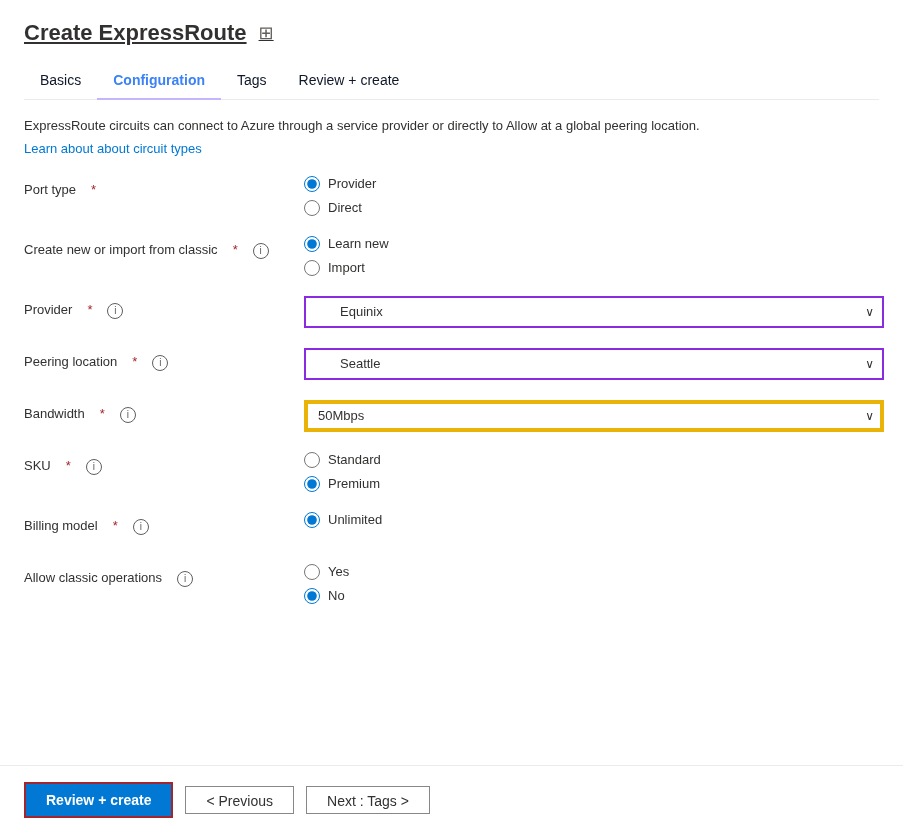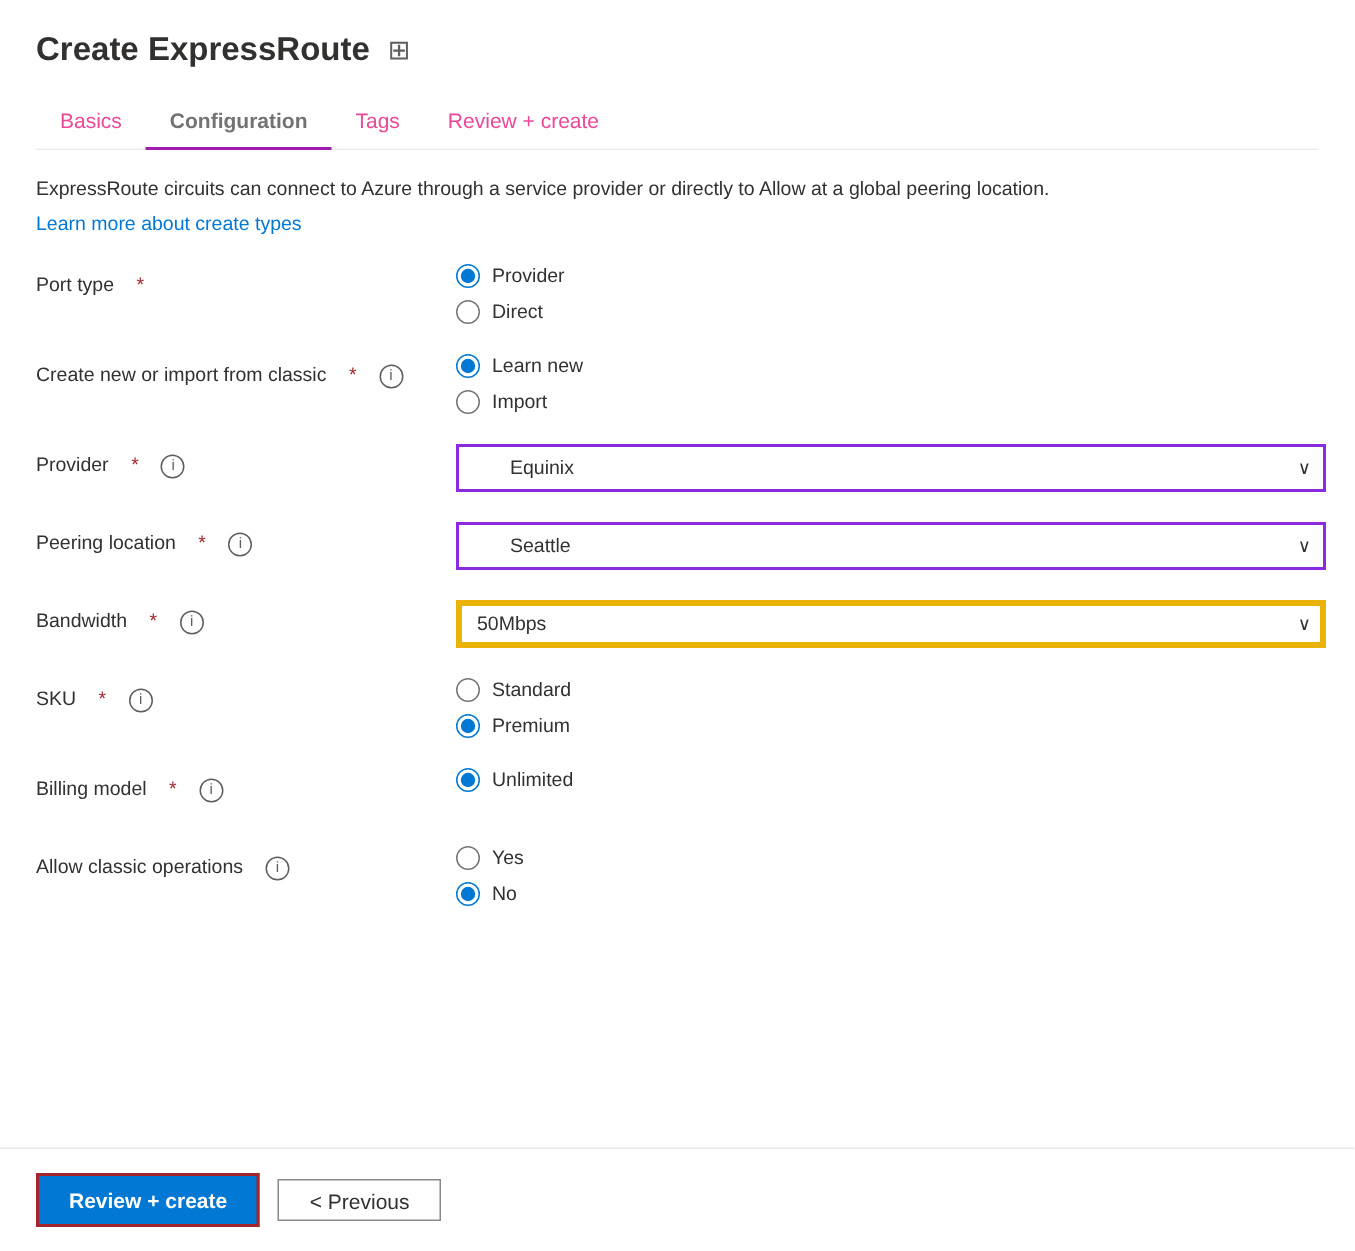--- a/index.html
+++ b/index.html
@@ -20,48 +20,49 @@
     .main-content {
       flex: 1;
       padding: 20px 24px;
       overflow-y: auto;
     }
     .page-title-row {
       display: flex;
       align-items: center;
       gap: 12px;
       margin-bottom: 16px;
+      text-decoration: underline;
     }
     .page-title {
       font-size: 22px;
       font-weight: 600;
       color: #323130;
     }
     .feedback-icon {
       color: #605e5c;
       font-size: 18px;
       cursor: pointer;
     }
     .tabs {
       display: flex;
       border-bottom: 1px solid #edebe9;
       margin-bottom: 16px;
     }
     .tab {
       padding: 10px 16px;
       cursor: pointer;
-      color: #ec4899;
+      color: #0f172a;
       font-size: 14px;
       border-bottom: 2px solid transparent;
       margin-bottom: -1px;
     }
     .tab.active {
       font-weight: 600;
-      border-bottom: 2px solid #a21caf;
-      color: #737373;
+      border-bottom: 2px solid #c4b5fd;
+      color: #3b82f6;
     }
     .info-text {
       font-size: 13px;
       color: #323130;
       margin-bottom: 4px;
       line-height: 1.5;
     }
     .learn-more-link {
       color: #0078d4;
       text-decoration: none;
@@ -203,21 +204,21 @@
     
     <div class="tabs">
       <div class="tab">Basics</div>
       <div class="tab active">Configuration</div>
       <div class="tab">Tags</div>
       <div class="tab">Review + create</div>
     </div>
 
     
     <p class="info-text">ExpressRoute circuits can connect to Azure through a service provider or directly to Allow at a global peering location.</p>
-    <a class="learn-more-link" href="#">Learn more about create types</a>
+    <a class="learn-more-link" href="#">Learn about about circuit types</a>
 
     
     <div class="form-section">
 
       <div class="form-row">
         <div class="form-label-col">
           <span>Port type</span>
           <span class="required-star">*</span>
         </div>
         <div class="form-control-col">
@@ -356,14 +357,15 @@
           </label>
         </div>
       </div>
 
     </div>
   </div>
 
   <div class="footer">
     <button class="btn-primary">Review + create</button>
     <button class="btn-secondary">&lt; Previous</button>
+    <button class="btn-secondary">Next : Tags &gt;</button>
   </div>
 </div>
 
 </body></html>

